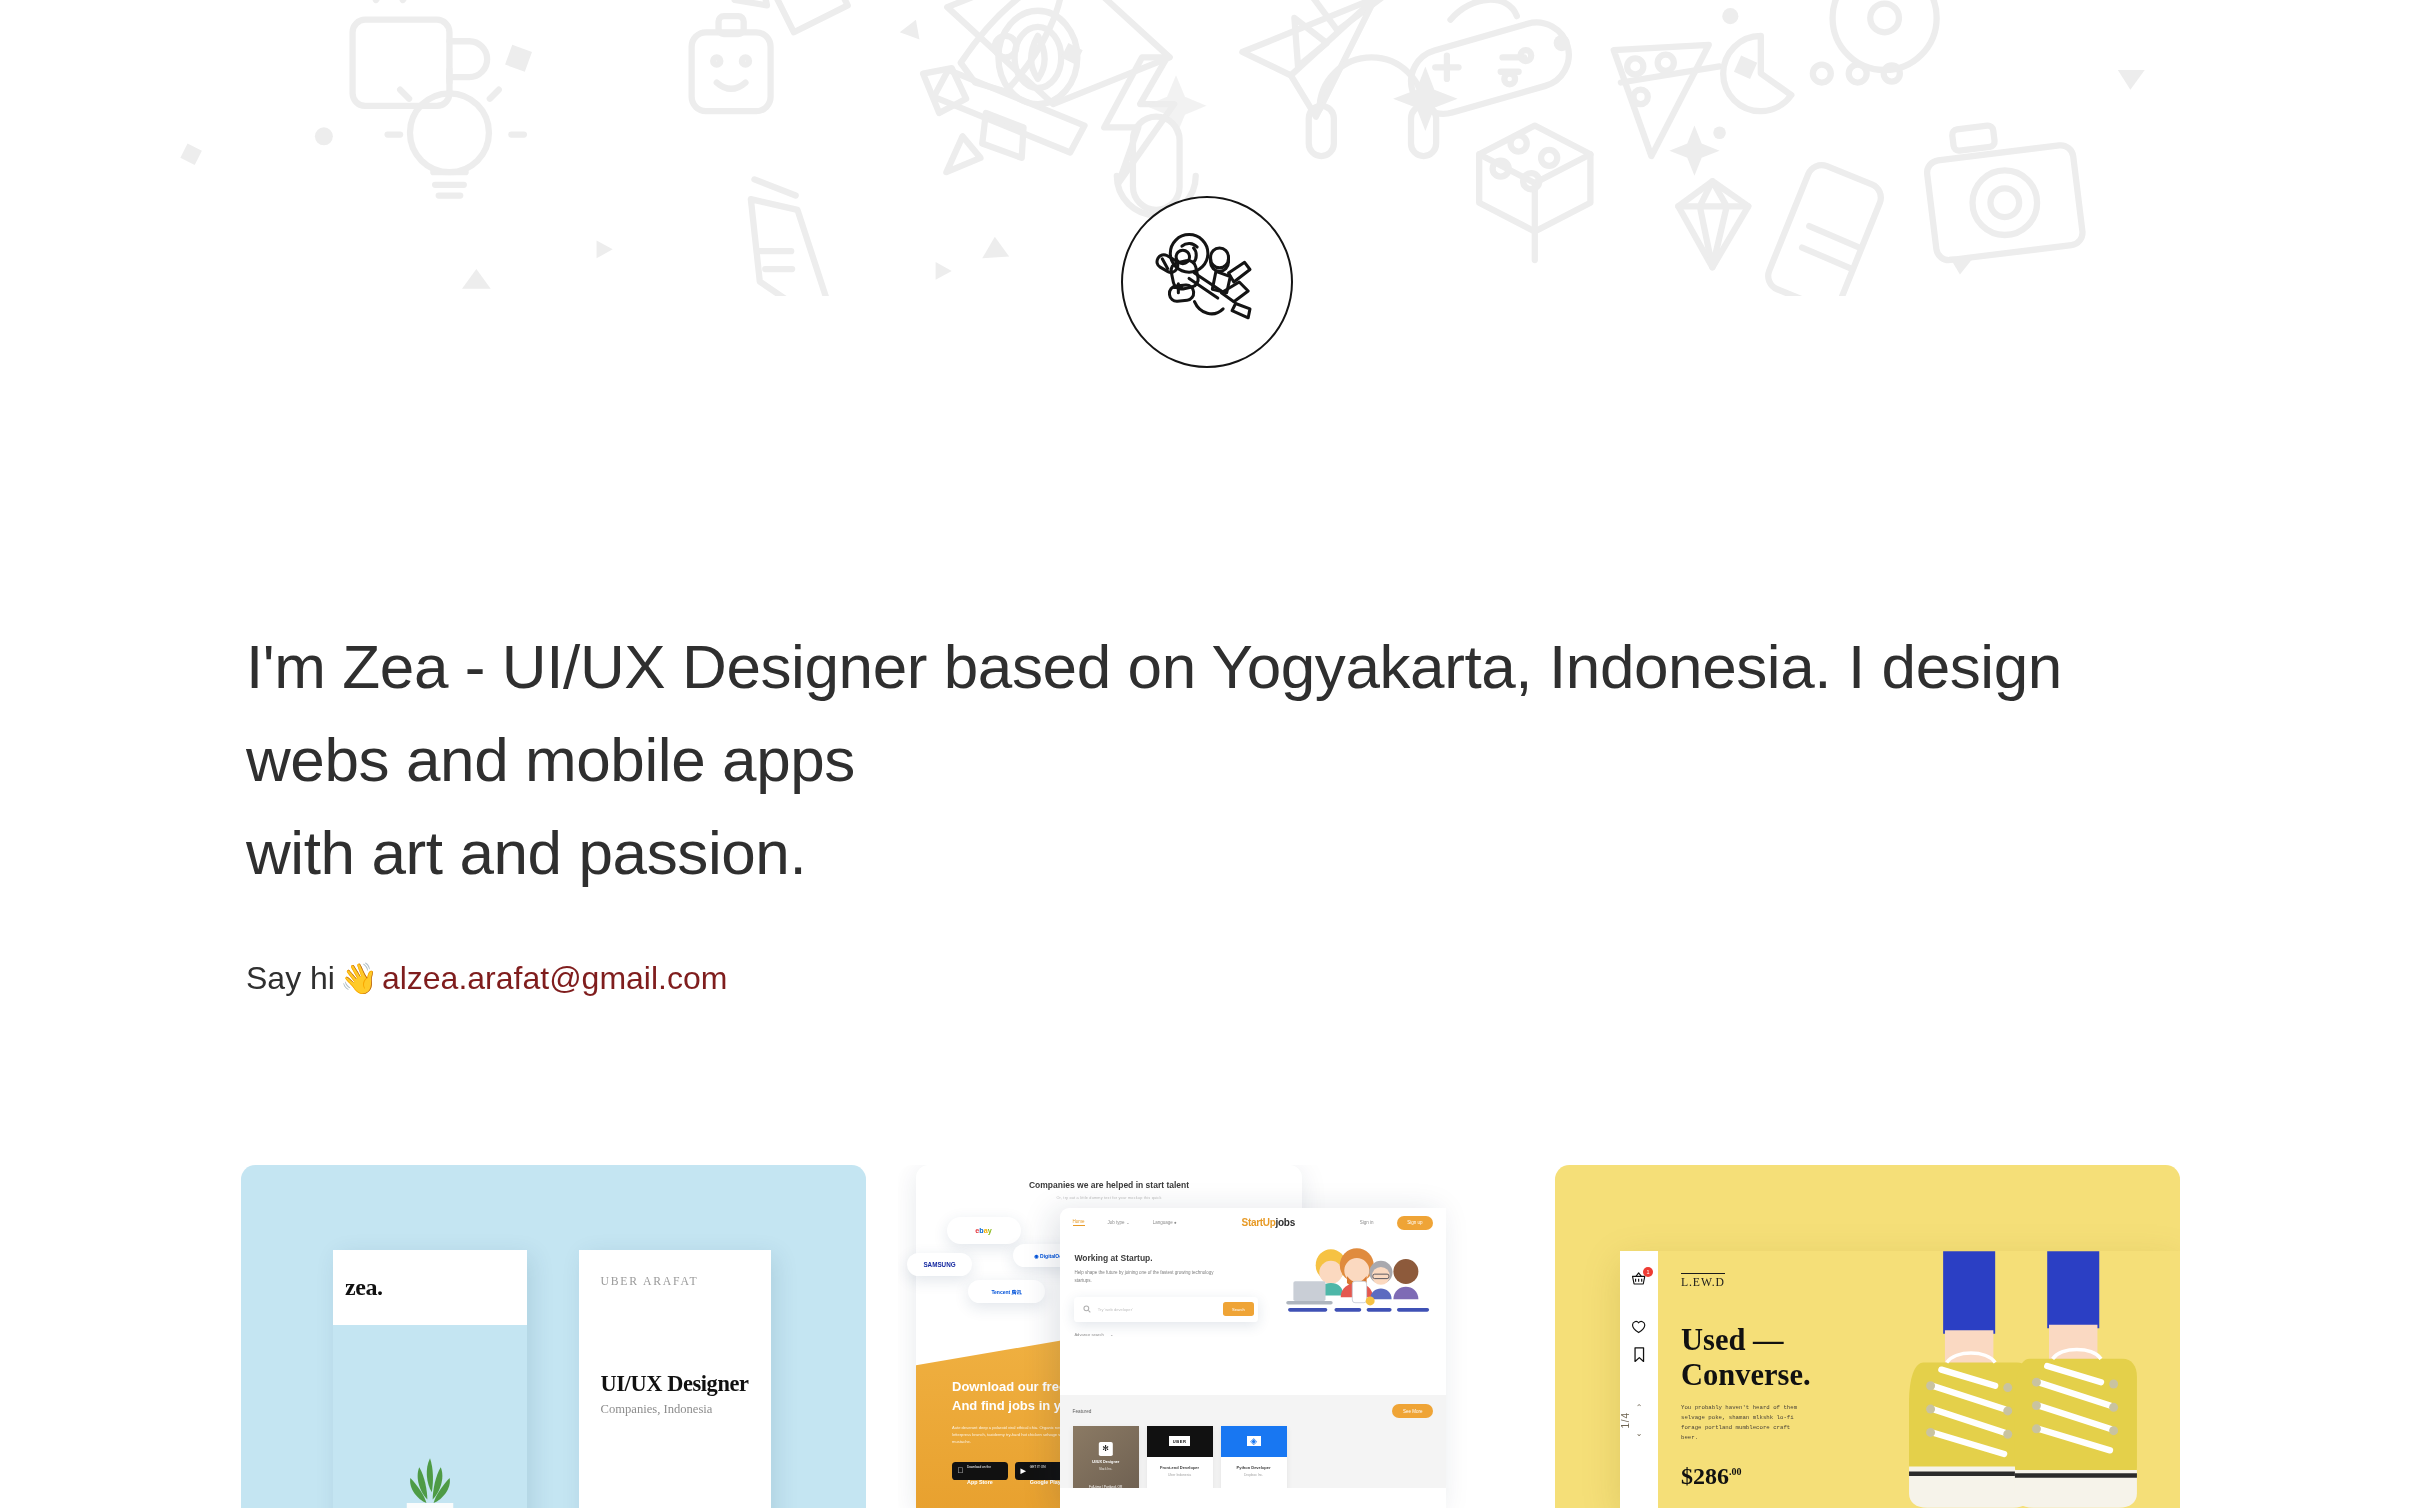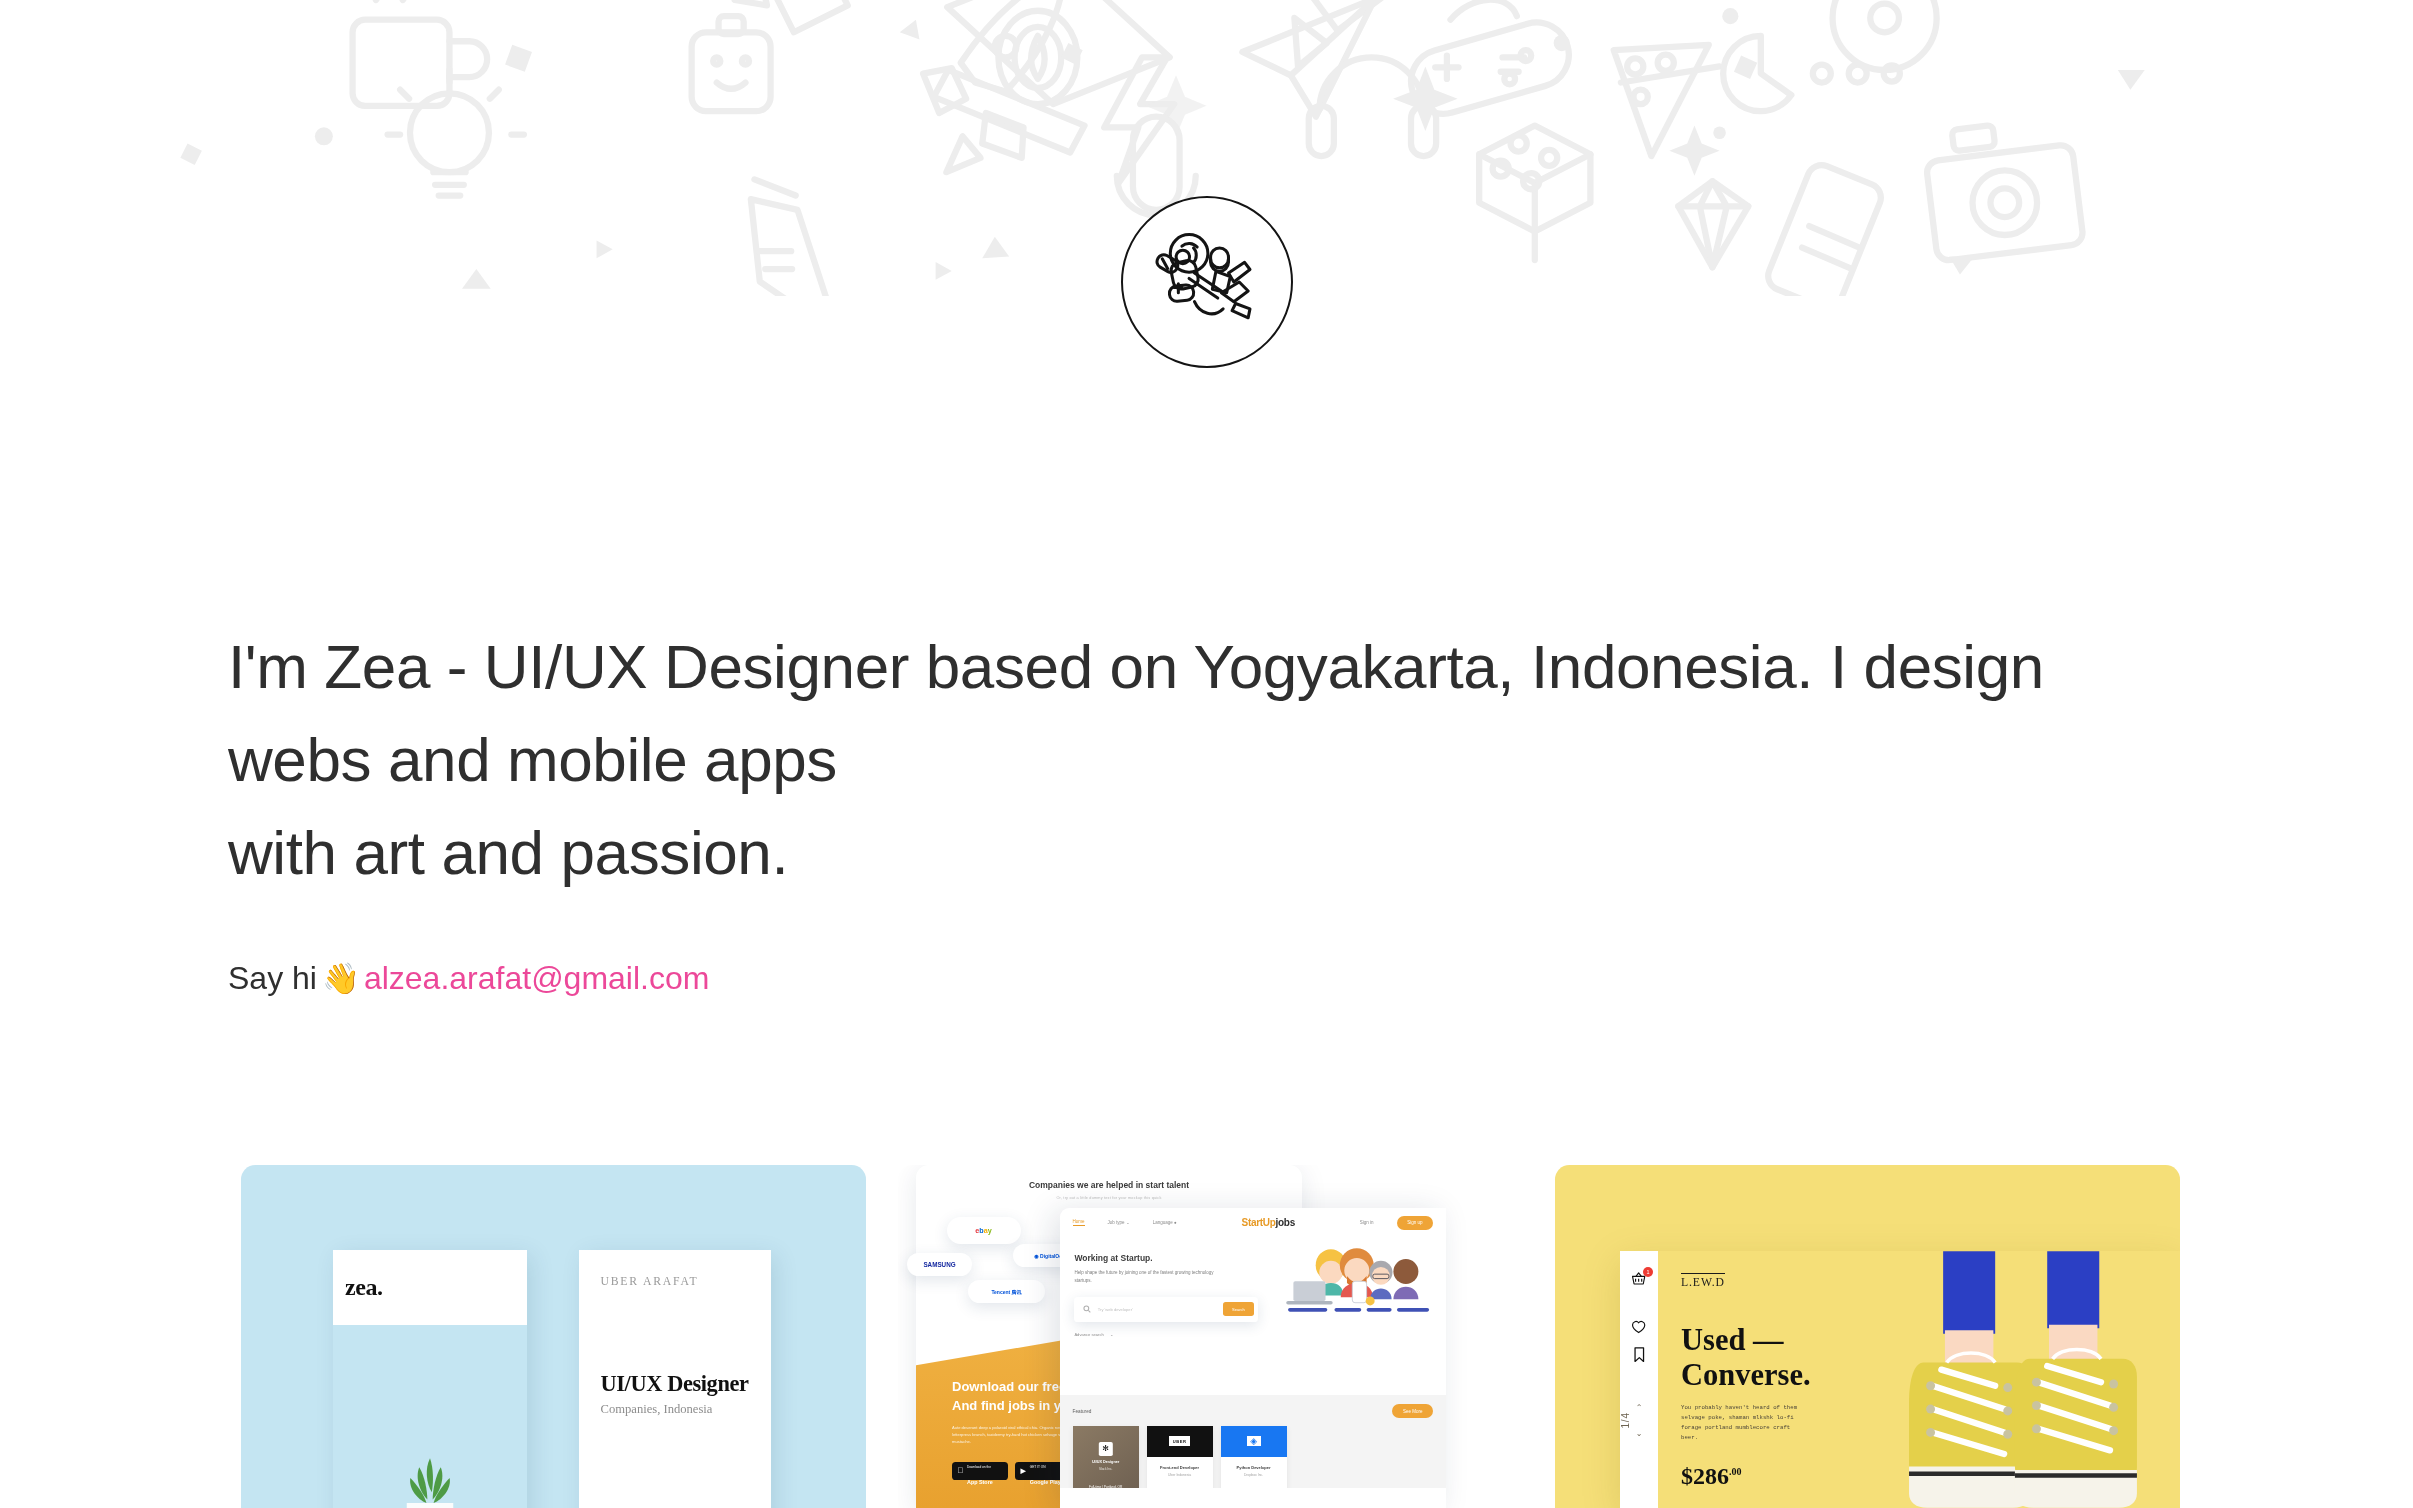--- a/index.html
+++ b/index.html
@@ -17,28 +17,28 @@
 
   
   #logo-wrap { position: absolute; left: 0; top: 196px; width: 2413px; text-align: center; }
   #logo-circle {
     display: inline-block; width: 172px; height: 172px; border-radius: 50%;
     border: 2.7px solid #141414; position: relative; background: #fff;
   }
   #logo-circle svg { position: absolute; left: 50%; top: 50%; transform: translate(-50%,-50%); }
 
   
-  #hero { position: absolute; left: 228px; top: 620px; width: 1886px; }
+  #hero { position: absolute; left: 246px; top: 620px; width: 1886px; }
   #headline {
     font-size: 62px; line-height: 93px; font-weight: 400;
     color: #2f2f2f; letter-spacing: -0.4px; white-space: pre-line;
   }
   #sayhi { margin-top: 59px; font-size: 32px; line-height: 41px; color: #2f2f2f; }
   #sayhi .wave { font-size: 30.5px; margin: 0 3.6px 0 5.4px; }
-  #sayhi a { color: #ec4899; text-decoration: none; }
+  #sayhi a { color: #7f1d1d; text-decoration: none; }
 
   
   #cards { position: absolute; left: 0; top: 1165px; width: 2413px; height: 343px; }
   .card {
     position: absolute; top: 0; height: 343px; border-radius: 14.4px 14.4px 0 0;
     overflow: hidden;
   }
   #card-1 { left: 241px; width: 625px; background: #C4E5F2; }
   #card-2 { left: 898px; width: 625px; background: #ffffff; }
   #card-3 { left: 1555px; width: 625px; background: #F5DF78; }

